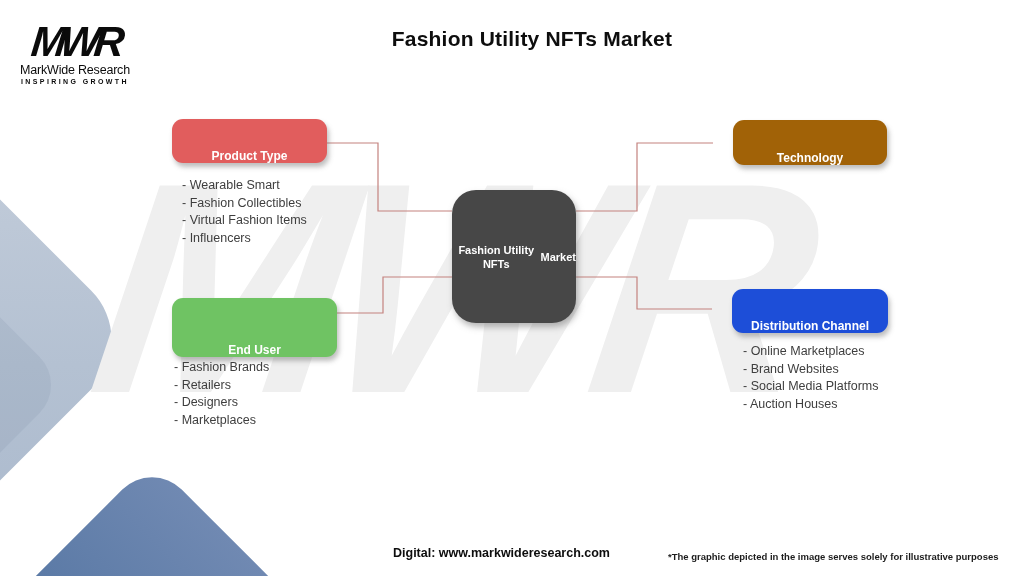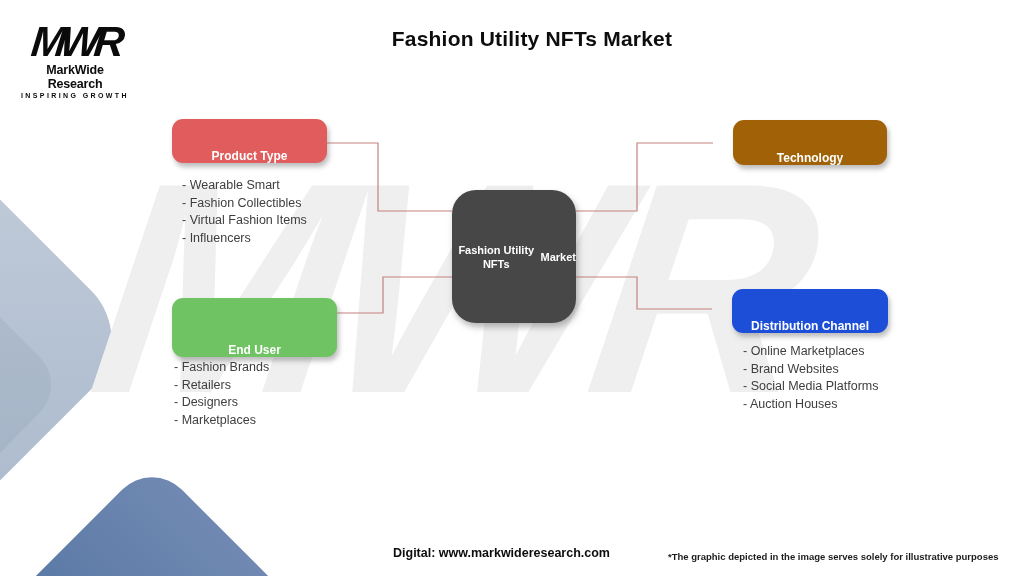--- a/index.html
+++ b/index.html
@@ -27,21 +27,21 @@
     font-size:300px;line-height:280px;font-weight:bold;font-style:italic;
     letter-spacing:-18px;color:#efefef;transform:skewX(-8deg);
     white-space:nowrap;user-select:none;
   }
   
   .logo{position:absolute;left:20px;top:22px;width:110px;text-align:center;color:#0b0b0b;}
   .logo-acronym{
     font-size:42px;line-height:40px;font-weight:bold;font-style:italic;
     letter-spacing:-6px;transform:skewX(-6deg);
   }
-  .logo-name{font-size:12.5px;font-weight:bold;margin-top:1px;letter-spacing:-0.2px;}
+  .logo-name{font-size:12.5px;font-weight:normal;margin-top:1px;letter-spacing:-0.2px;}
   .logo-tagline{font-size:7px;font-weight:bold;letter-spacing:2.4px;margin-top:1px;}
   
   .title{
     position:absolute;left:0;top:27px;width:1024px;text-align:center;
     font-size:21px;font-weight:bold;color:#0d0d0d;letter-spacing:0.2px;margin-left:20px;
   }
   
   .connectors{position:absolute;left:0;top:0;}
   .connector{fill:none;stroke:#c4827e;stroke-width:1.2px;}
   

